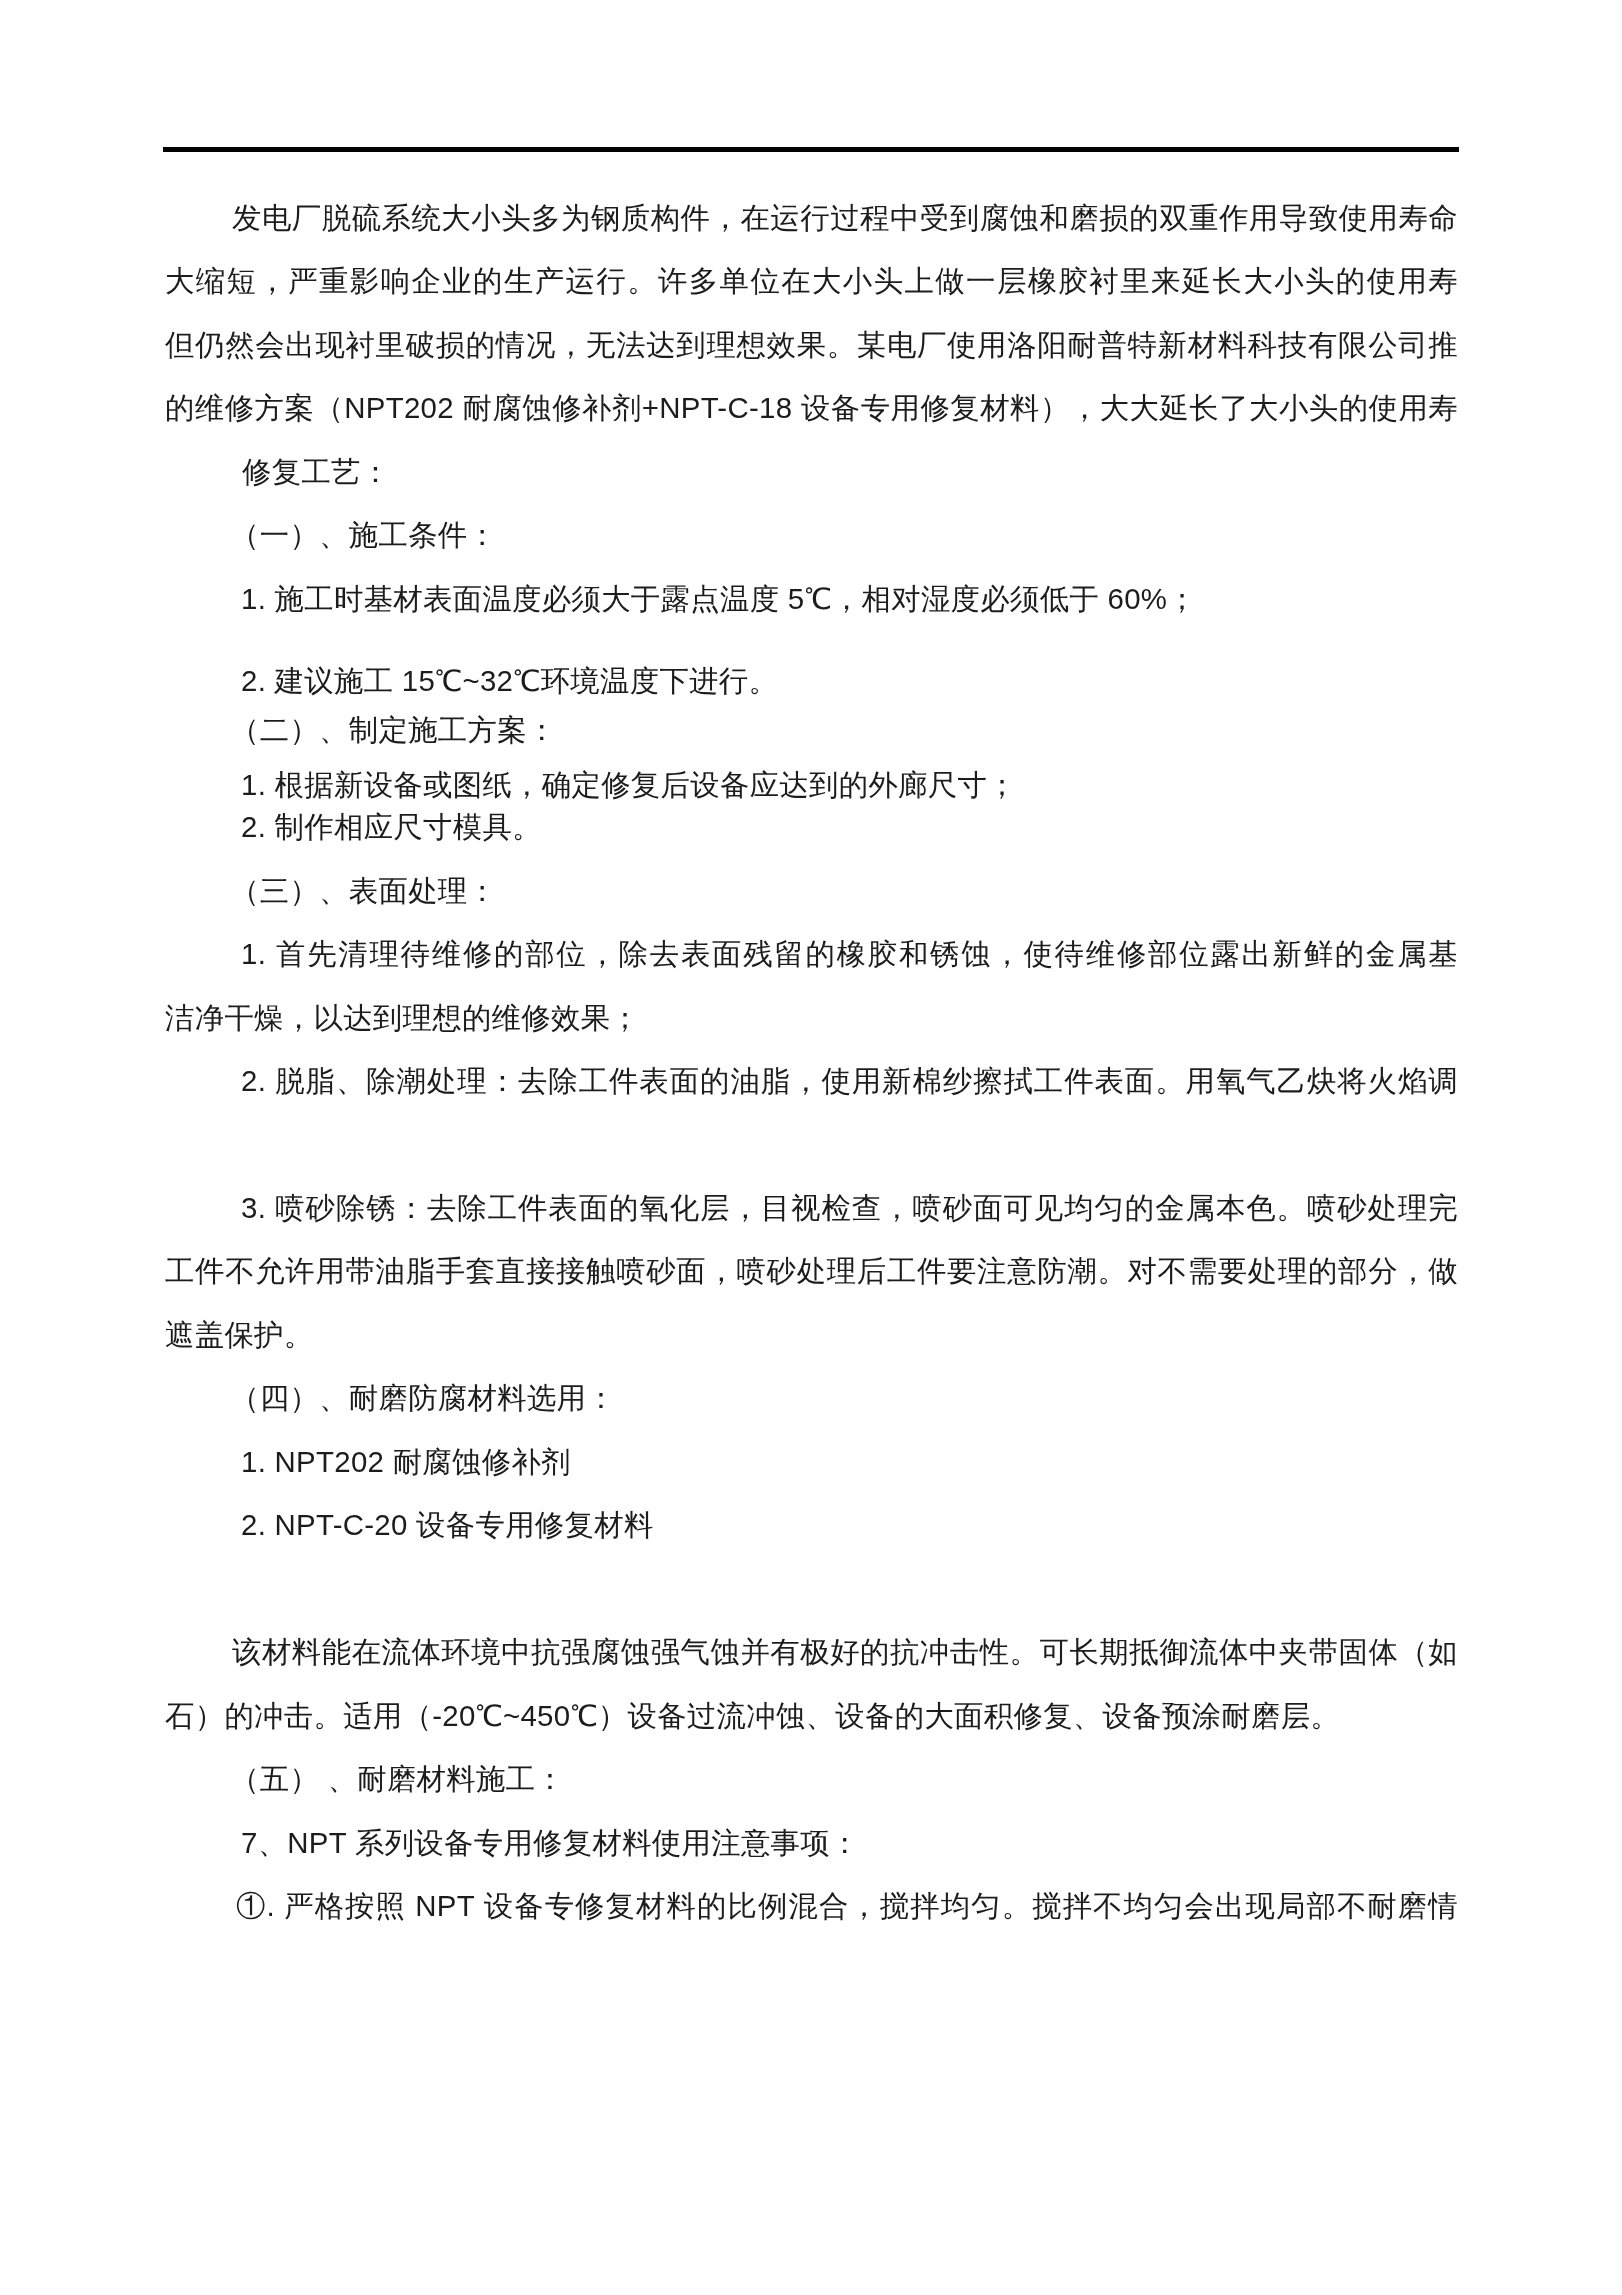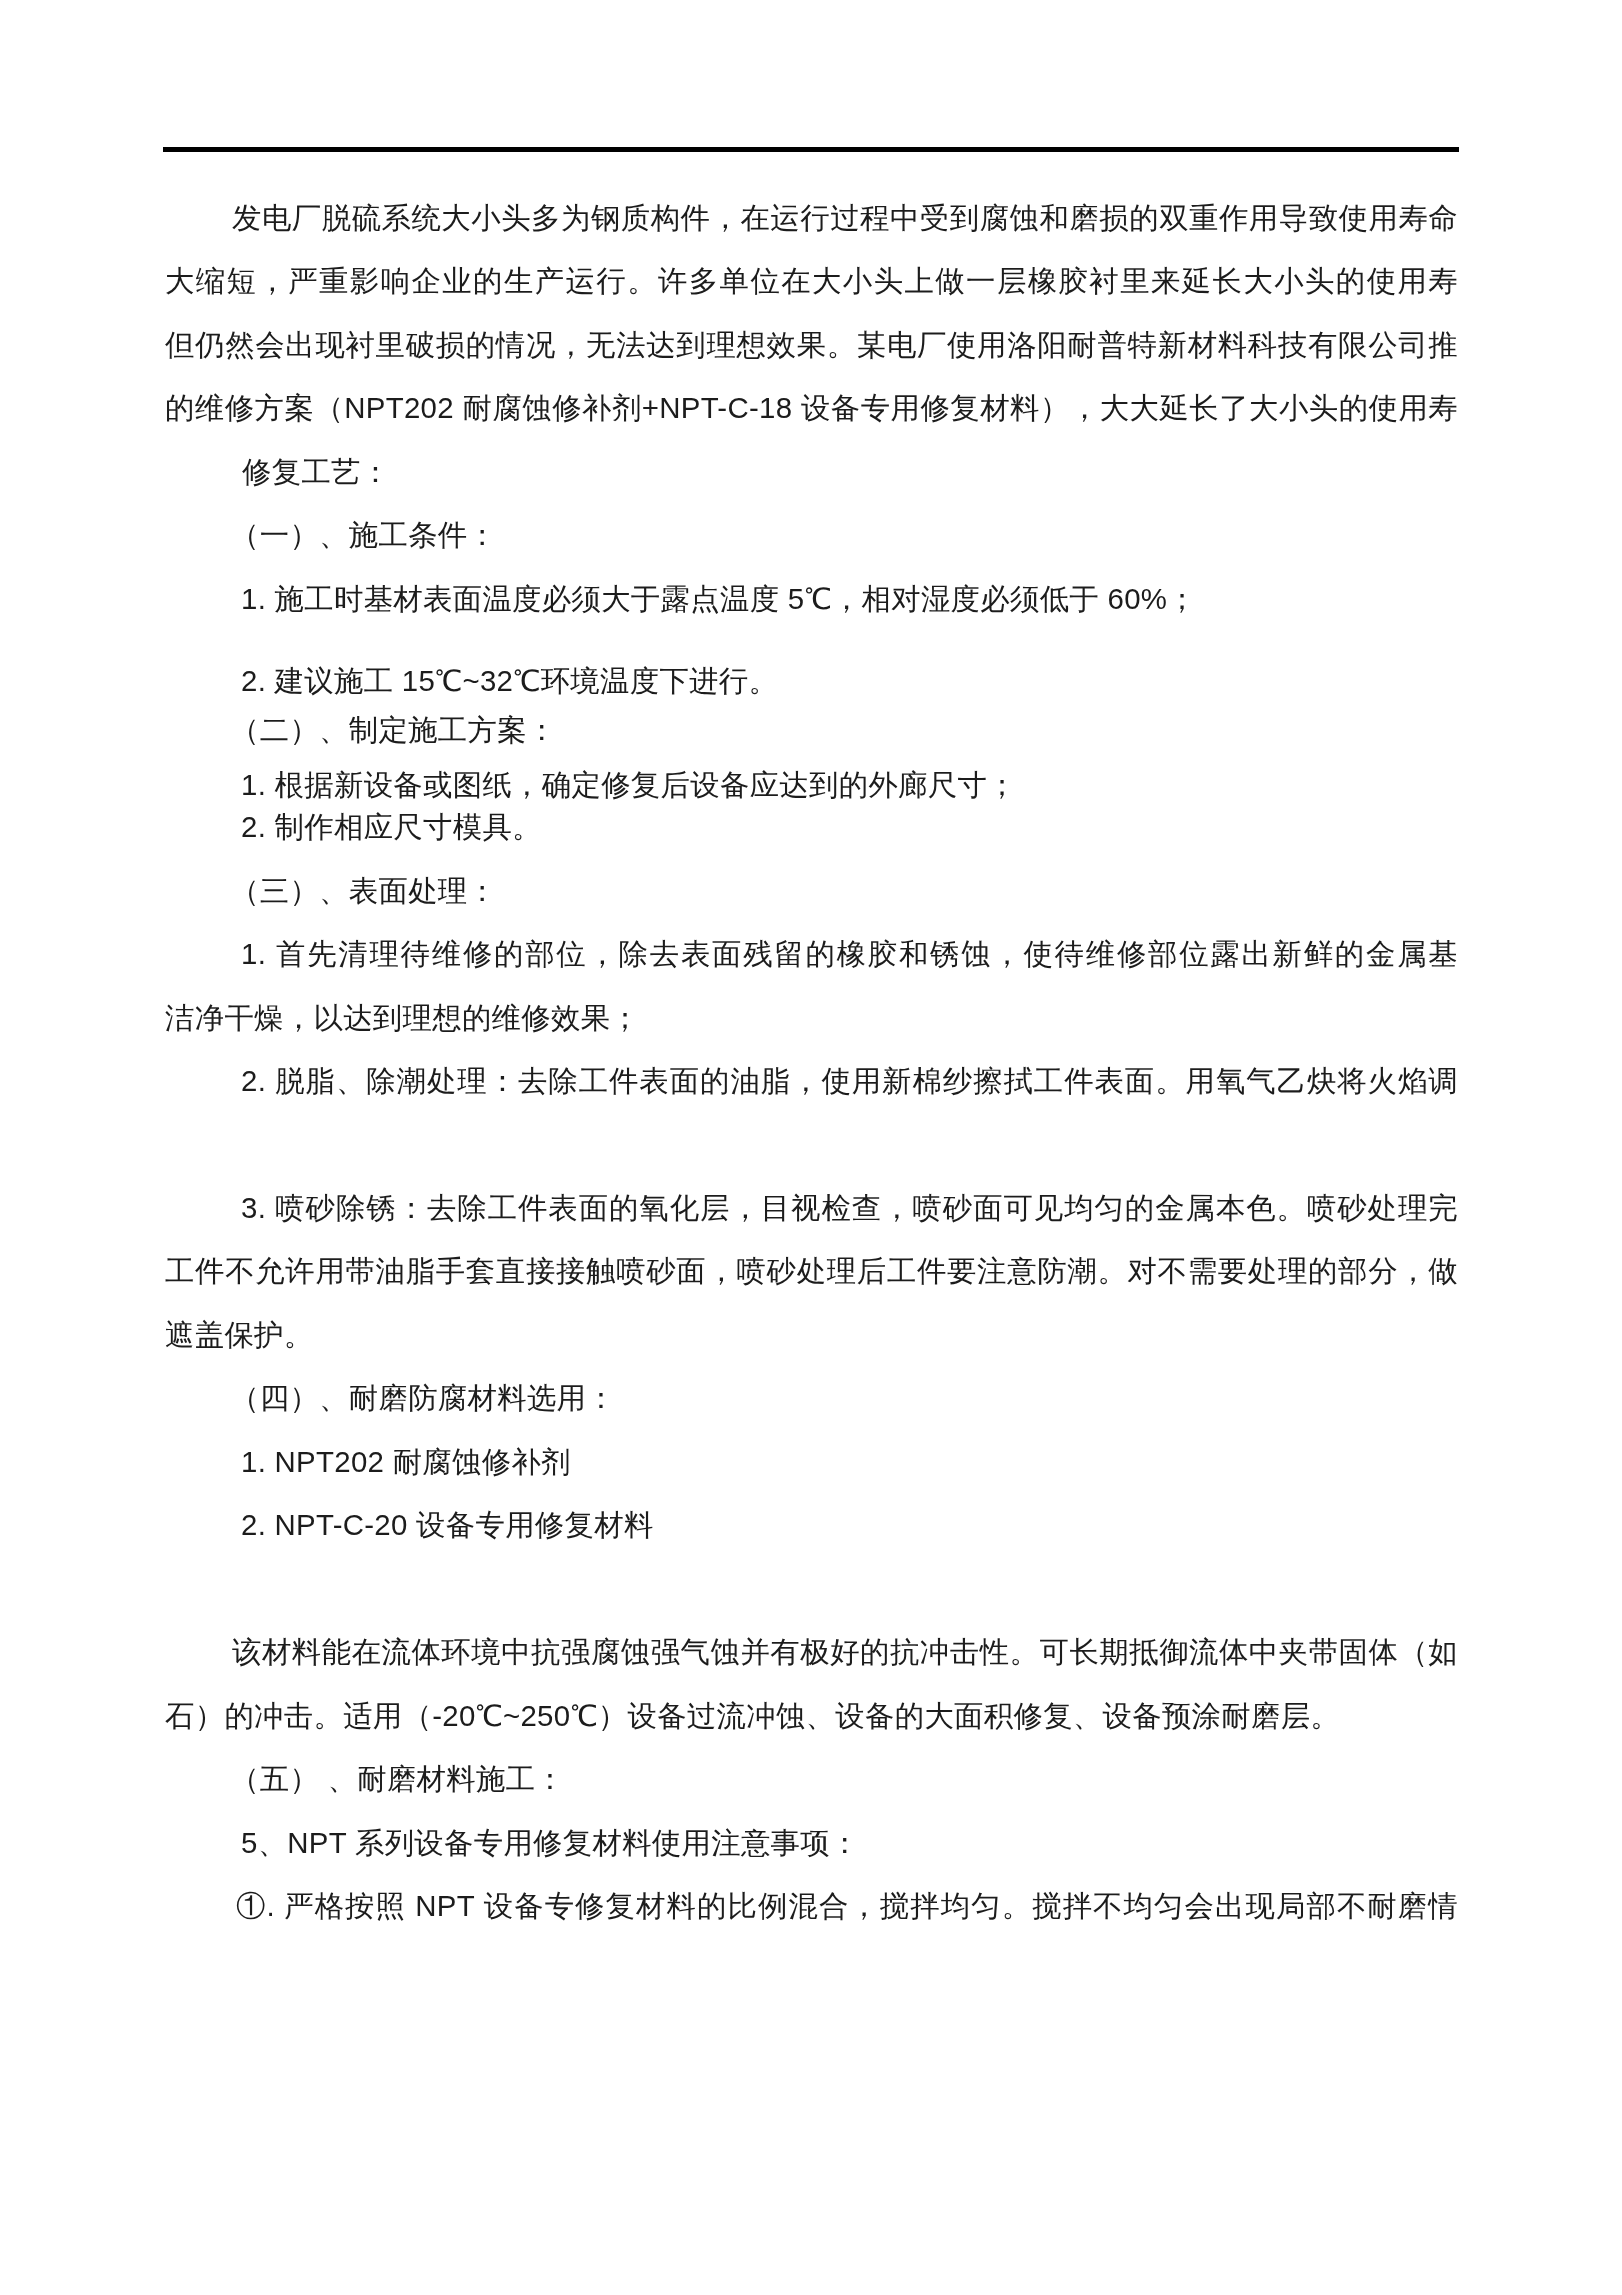--- a/index.html
+++ b/index.html
@@ -59,19 +59,19 @@
   <div class="line" style="top:997px;left:165px">洁净干燥，以达到理想的维修效果；</div>
   <div class="line just" style="top:1060px;left:241px;width:1217px">2.  脱脂、除潮处理：去除工件表面的油脂，使用新棉纱擦拭工件表面。用氧气乙炔将火焰调整</div>
   <div class="line just" style="top:1187px;left:241px;width:1217px">3.  喷砂除锈：去除工件表面的氧化层，目视检查，喷砂面可见均匀的金属本色。喷砂处理完的</div>
   <div class="line just" style="top:1250px;left:165px;width:1293px">工件不允许用带油脂手套直接接触喷砂面，喷砂处理后工件要注意防潮。对不需要处理的部分，做好</div>
   <div class="line" style="top:1314px;left:165px">遮盖保护。</div>
 
   <div class="line" style="top:1377px;left:230px">（四）、耐磨防腐材料选用：</div>
   <div class="line" style="top:1441px;left:241px">1. NPT202 耐腐蚀修补剂</div>
   <div class="line" style="top:1504px;left:241px">2.  NPT-C-20 设备专用修复材料</div>
   <div class="line just" style="top:1631px;left:232px;width:1226px">该材料能在流体环境中抗强腐蚀强气蚀并有极好的抗冲击性。可长期抵御流体中夹带固体（如砂</div>
-  <div class="line" style="top:1695px;left:165px">石）的冲击。适用（-20℃~250℃）设备过流冲蚀、设备的大面积修复、设备预涂耐磨层。</div>
+  <div class="line" style="top:1695px;left:165px">石）的冲击。适用（-20℃~450℃）设备过流冲蚀、设备的大面积修复、设备预涂耐磨层。</div>
 
   <div class="line" style="top:1758px;left:230px">（五） 、耐磨材料施工：</div>
-  <div class="line" style="top:1822px;left:241px">5、NPT 系列设备专用修复材料使用注意事项：</div>
+  <div class="line" style="top:1822px;left:241px">7、NPT 系列设备专用修复材料使用注意事项：</div>
   <div class="line just" style="top:1885px;left:236px;width:1222px">①. 严格按照 NPT 设备专修复材料的比例混合，搅拌均匀。搅拌不均匀会出现局部不耐磨情况。</div>
 </div>
 
 
 </body></html>

